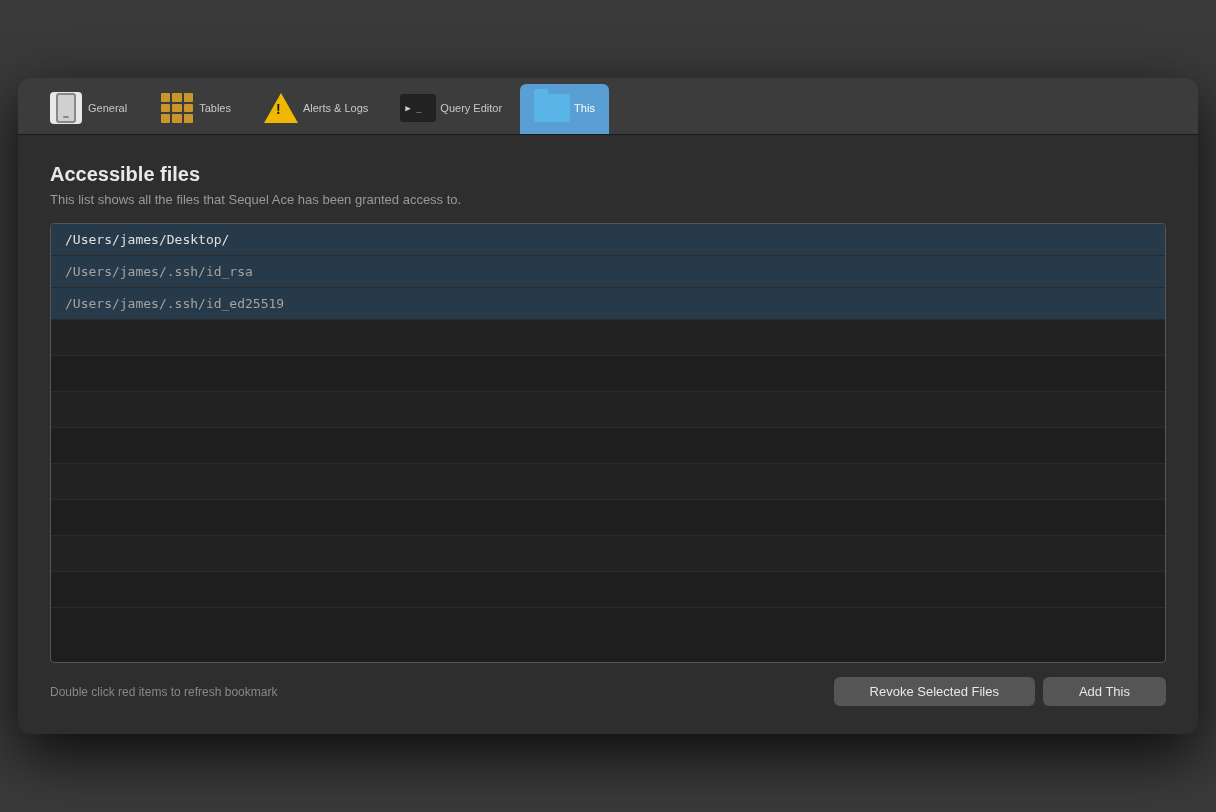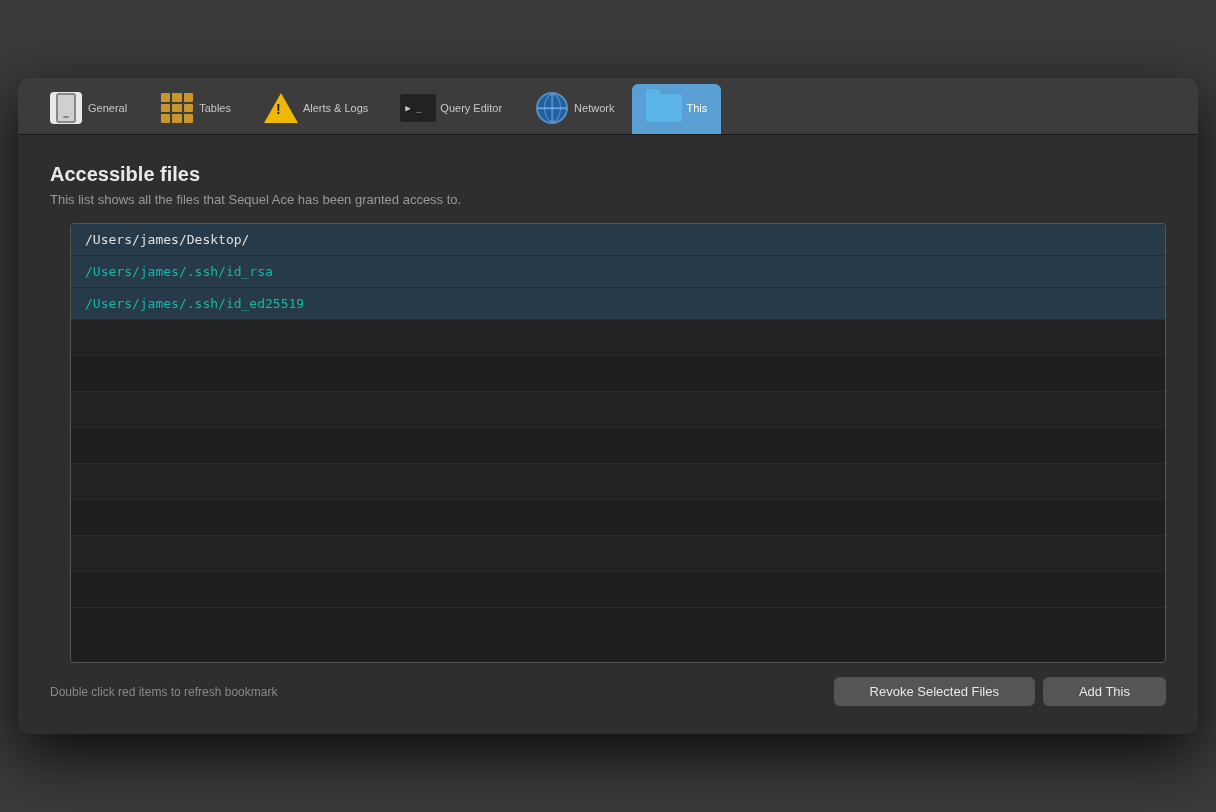--- a/index.html
+++ b/index.html
@@ -268,21 +268,20 @@
       font-size: 13px;
       margin-bottom: 16px;
     }
 
     .file-list {
       border: 1px solid #555;
       border-radius: 4px;
       background: #1e1e1e;
       overflow: hidden;
       min-height: 440px;
-      margin-left: 20px;
     }
 
     .file-row {
       padding: 8px 14px;
       font-size: 13px;
       font-family: 'Menlo', 'Monaco', monospace;
       cursor: pointer;
       border-bottom: 1px solid #2a2a2a;
     }
 
@@ -296,21 +295,21 @@
 
     .file-row.selected {
       background: #263a4a;
     }
 
     .file-row.normal {
       color: #e0e0e0;
     }
 
     .file-row.red {
-      color: #14b8a6;
+      color: #a3a3a3;
     }
 
     .file-row.empty {
       height: 36px;
     }
 
     .footer {
       display: flex;
       align-items: center;
       padding: 14px 0 4px;
@@ -373,30 +372,20 @@
       <span class="toolbar-label">Alerts &amp; Logs</span>
     </div>
 
     <div class="toolbar-item">
       <div class="toolbar-icon">
         <div class="icon-query"></div>
       </div>
       <span class="toolbar-label">Query Editor</span>
     </div>
 
-    <div class="toolbar-item">
-      <div class="toolbar-icon">
-        <div class="icon-network">
-          <div class="network-line-h"></div>
-          <div class="network-line-v"></div>
-          <div class="network-arc"></div>
-        </div>
-      </div>
-      <span class="toolbar-label">Network</span>
-    </div>
 
     <div class="toolbar-item active">
       <div class="toolbar-icon">
         <div class="icon-files"></div>
       </div>
       <span class="toolbar-label">This</span>
     </div>
   </div>
 
   <div class="content">

